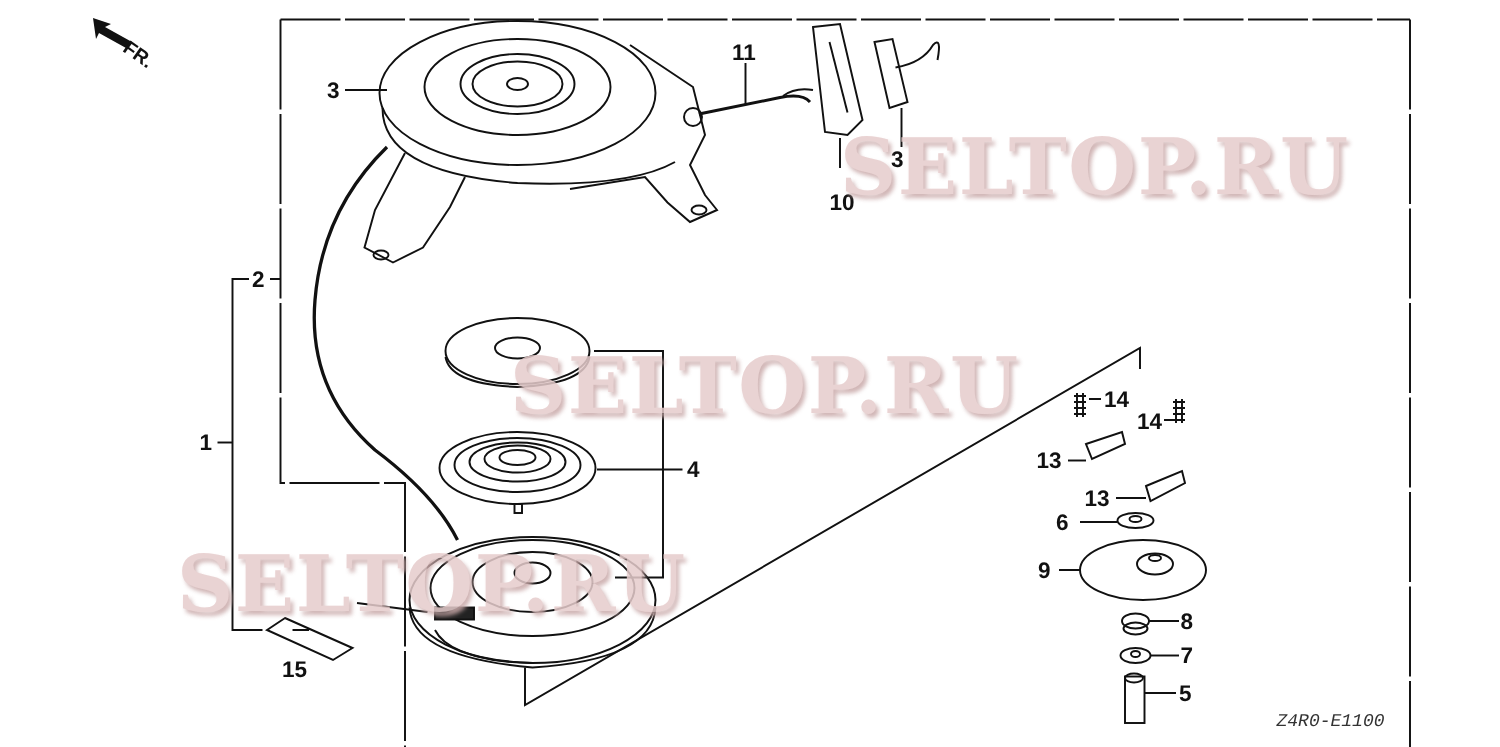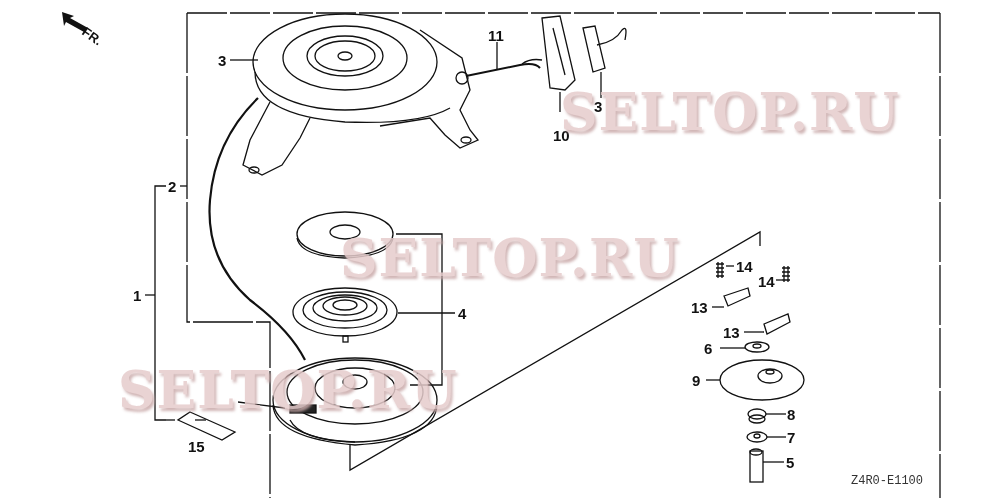--- a/index.html
+++ b/index.html
@@ -4,21 +4,21 @@
 <style>
   html, body { margin: 0; padding: 0; background: #ffffff; }
   body { width: 1000px; height: 498px; position: relative; overflow: hidden;
          font-family: "Liberation Sans", "DejaVu Sans", sans-serif; }
   #diagram { position: absolute; left: 0; top: 0; width: 1000px; height: 498px; }
   .callout { position: absolute; font-size: 15px; font-weight: bold; color: #111; line-height: 1; }
   .watermark { position: absolute; font-family: "DejaVu Serif", "Liberation Serif", serif;
                font-weight: bold; font-size: 52px; color: #e6cccc; letter-spacing: 1px;
                text-shadow: 2px 3px 3px #c9a9a9; line-height: 1; opacity: 0.85; }
   .code { position: absolute; font-family: "Liberation Mono", "DejaVu Sans Mono", monospace;
-          font-size: 12px; color: #333; }
+          font-size: 12px; color: #333; font-style: italic; }
   .fr { position: absolute; font-size: 13px; font-weight: bold; color: #111;
         transform: rotate(35deg); transform-origin: left top; }
 </style>
 </head>
 <body>
 
 <svg id="diagram" viewBox="0 0 1000 498" xmlns="http://www.w3.org/2000/svg">
   <g fill="none" stroke="#111" stroke-width="1.3">
 
     <path d="M187 13 L940 13" stroke-dasharray="40 3"></path>

